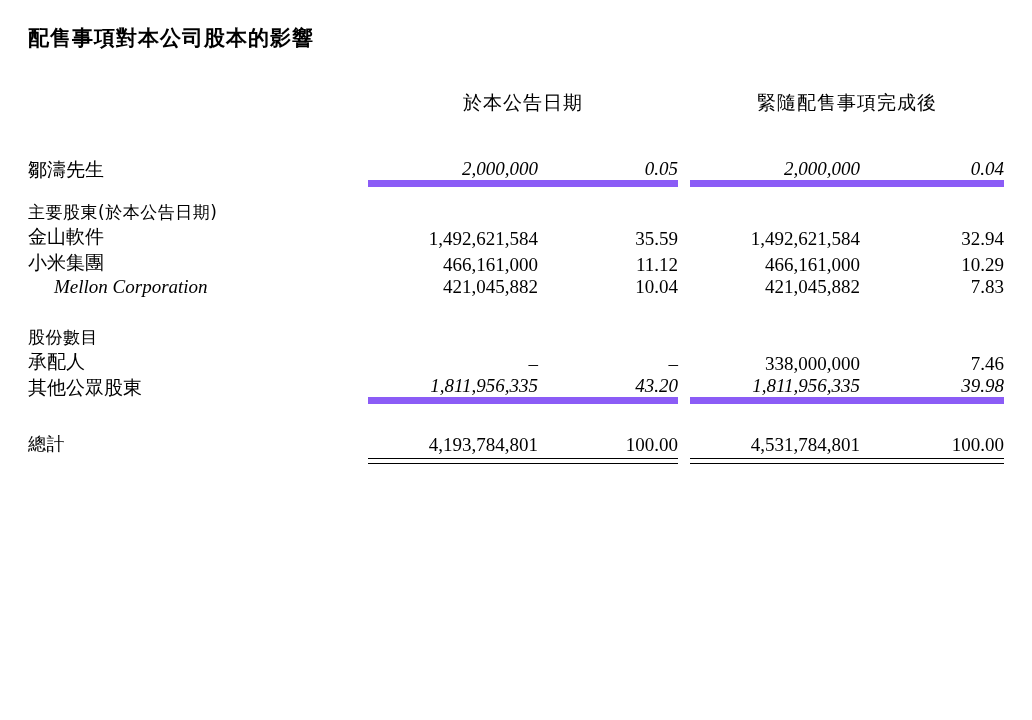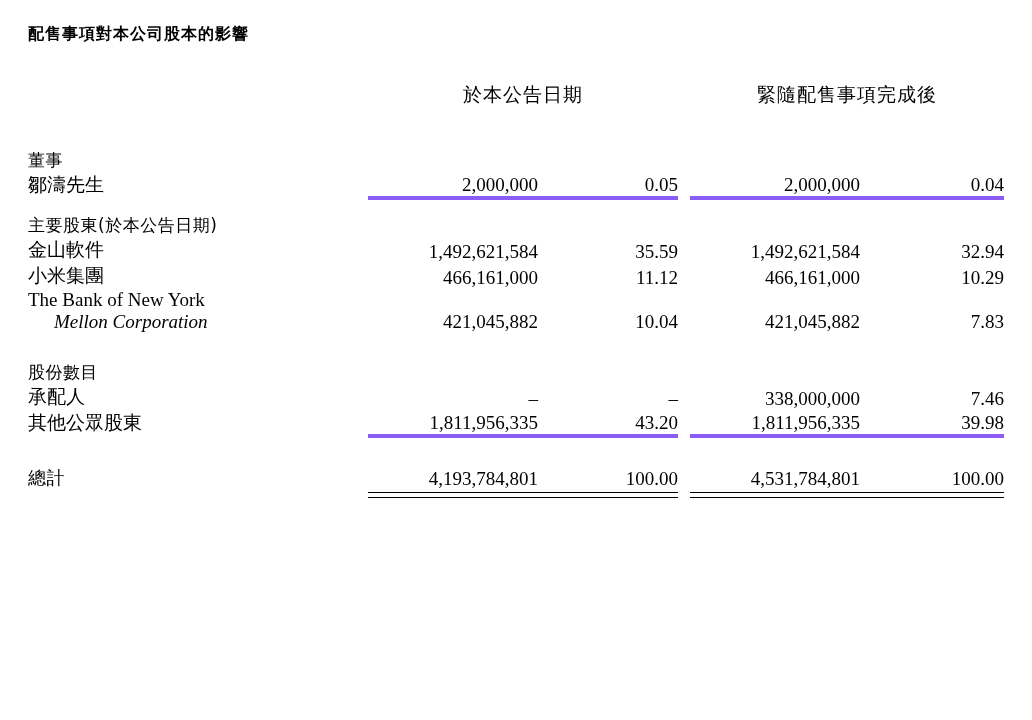--- a/index.html
+++ b/index.html
@@ -20,21 +20,21 @@
     width: 1032px;
     height: 720px;
     box-sizing: border-box;
     padding: 0;
   }
   .doc-title {
     position: absolute;
     left: 28px;
     top: 24px;
     font-family: "DejaVu Sans", sans-serif;
-    font-size: 16px;
+    font-size: 21px;
     font-weight: bold;
     letter-spacing: 1px;
     color: #000;
   }
   table.share-table {
     position: absolute;
     left: 28px;
     top: 82px;
     width: 976px;
     border-collapse: collapse;
@@ -56,20 +56,21 @@
   .grp-head {
     text-align: center;
     font-family: "Liberation Serif", serif;
     font-size: 19px;
     padding-bottom: 6px;
     letter-spacing: 1px;
   }
   .grp-head .grp-inner {
     display: block;
     padding: 0 4px 5px 4px;
+    margin-top: 8px;
   }
   .grp-head-rule {
     height: 1px;
     background: #000;
     margin: 0 6px;
   }
   .sub-head {
     text-align: center;
     font-style: italic;
     font-size: 19px;
@@ -104,21 +105,21 @@
     text-align: right;
     font-size: 19px;
     padding-top: 4px;
     padding-bottom: 2px;
     padding-right: 2px;
     white-space: nowrap;
   }
   .spacer-row td { height: 14px; }
 
   
-  .ul-single { border-bottom: 4px solid #8b5cf6; }
+  .ul-single { border-bottom: 7px solid #8b5cf6; font-style: italic; }
 
   .total-label {
     font-family: "DejaVu Sans", sans-serif;
     font-weight: bold;
     font-size: 18px;
     letter-spacing: 0.5px;
     padding-top: 10px;
     margin-left: 45px;
   }
   .total-num {
@@ -166,24 +167,20 @@
           <span class="grp-head-rule"></span>
         </td>
       </tr>
 
 
       <tr class="spacer-row">
           <td colspan="6"></td>
         </tr>
 
       <tr>
-        <td class="section-label">董事</td>
-        <td colspan="5"></td>
-      </tr>
-      <tr>
         <td class="row-label">鄒濤先生</td>
         <td class="num ul-single">2,000,000</td>
         <td class="num ul-single">0.05</td>
         <td></td>
         <td class="num ul-single">2,000,000</td>
         <td class="num ul-single">0.04</td>
       </tr>
 
       <tr class="spacer-row">
           <td colspan="6"></td>
@@ -203,28 +200,20 @@
       </tr>
       <tr>
         <td class="row-label">小米集團</td>
         <td class="num">466,161,000</td>
         <td class="num">11.12</td>
         <td></td>
         <td class="num">466,161,000</td>
         <td class="num">10.29</td>
       </tr>
       <tr>
-        <td class="row-label">The Bank of New York</td>
-        <td class="num"></td>
-        <td class="num"></td>
-        <td></td>
-        <td class="num"></td>
-        <td class="num"></td>
-      </tr>
-      <tr>
         <td class="row-label indent">Mellon Corporation</td>
         <td class="num">421,045,882</td>
         <td class="num">10.04</td>
         <td></td>
         <td class="num">421,045,882</td>
         <td class="num">7.83</td>
       </tr>
 
       <tr class="spacer-row">
           <td colspan="6"></td>

